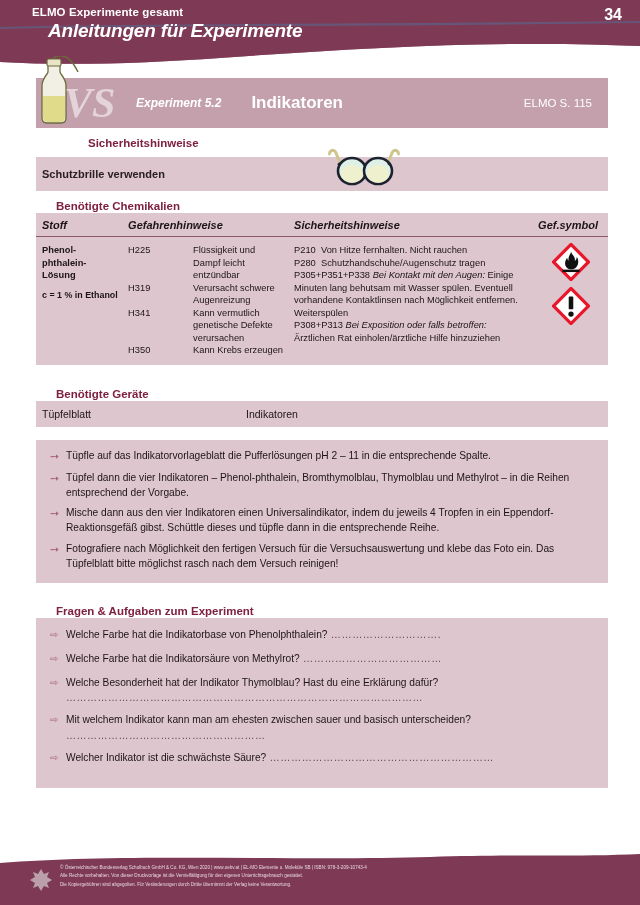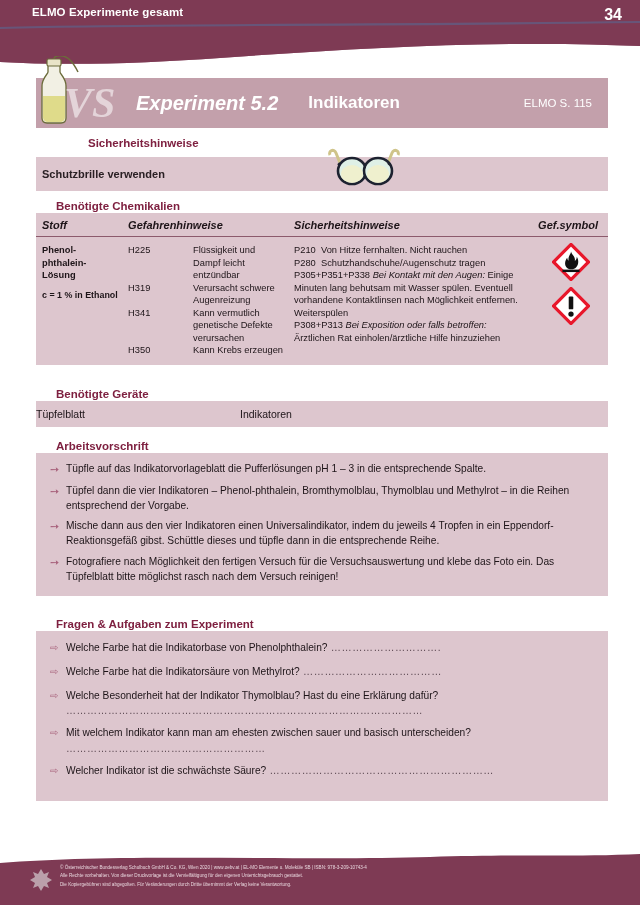--- a/index.html
+++ b/index.html
@@ -55,21 +55,21 @@
     font-family: "Liberation Serif", serif;
     line-height: 1;
     pointer-events: none;
   }
   .bottle-icon {
     position: absolute; left: -6px; top: -22px;
     width: 52px; height: 72px;
   }
   .exp-label {
     margin-left: 100px;
-    font-size: 20px; font-weight: bold; font-style: italic;
+    font-size: 12px; font-weight: bold; font-style: italic;
     color: #ffffff;
   }
   .exp-name {
     margin-left: 30px;
     font-size: 17px; font-weight: bold; color: #ffffff;
   }
   .exp-ref {
     position: absolute; right: 16px;
     font-size: 11.5px; color: #ffffff;
   }
@@ -141,21 +141,21 @@
 
   .symcol { width: 60px; text-align: center; padding-top: 6px !important; }
   .ghs { display: block; margin: 0 auto 6px auto; }
 
   .keine { font-size: 9.3px; color: #3a2a30; }
 
   
   .geraete-wrap { margin-top: 11px; }
   .geraete-panel { height: 26px; display: flex; align-items: center; }
   .geraete-item {
-    font-size: 10.5px; color: #1d1418; 
+    font-size: 10.5px; color: #1d1418; padding-left: 6px;
   }
   .geraete-item.second { position: absolute; left: 204px; }
 
   
   .arbeit-wrap { margin-top: 13px; }
   .arbeit-panel { padding: 9px 14px 11px 14px; }
   .bullet-row {
     display: flex;
     font-size: 10.2px; line-height: 1.45;
     color: #1d1418;
@@ -203,20 +203,21 @@
 </head>
 <body>
 
 <div class="header">
   <svg class="header-svg" width="640" height="72">
     <path d="M0,0 L640,0 L640,46 C500,40 360,48 220,58 C150,63 70,66 0,62 Z" fill="#7e3a54"></path>
     <path d="M0,28 C150,24 320,26 640,22" stroke="#2e9bd6" stroke-width="2.2" fill="none"></path>
     <path d="M0,0 L640,0 L640,46 C500,40 360,48 220,58 C150,63 70,66 0,62 Z" fill="#7e3a54" opacity="0.72"></path>
   </svg>
   <div class="header-brand">ELMO Experimente gesamt</div>
+  <div class="header-title">Anleitungen für Experimente</div>
   <div class="header-pageno">34</div>
 </div>
 
 <div class="page">
 
   <div class="exp-bar">
     <svg class="bottle-icon" viewBox="0 0 52 72">
       <path d="M18,6 L18,16 C18,18 12,22 12,30 L12,62 C12,65 14,67 17,67 L31,67 C34,67 36,65 36,62 L36,30 C36,22 30,18 30,16 L30,6 Z" fill="#f2f0e4" stroke="#6b6b3a" stroke-width="1.3"></path>
       <path d="M13,40 L35,40 L35,61 C35,64 33,66 30,66 L18,66 C15,66 13,64 13,61 Z" fill="#dcd77a" opacity="0.85"></path>
       <rect x="17" y="3" width="14" height="7" rx="1.5" fill="#e9e4c8" stroke="#6b6b3a" stroke-width="1.2"></rect>
@@ -329,25 +330,24 @@
 
   <div class="geraete-wrap">
     <div class="sec-head indent-sm">Benötigte Geräte</div>
     <div class="panel geraete-panel">
       <span class="geraete-item">Tüpfelblatt</span>
       <span class="geraete-item second">Indikatoren</span>
     </div>
   </div>
 
   <div class="arbeit-wrap">
-    <div class="sec-head indent-sm">Arbeitsvorschrift</div>
     <div class="panel arbeit-panel">
       <div class="bullet-row">
         <span class="arrow">➙</span>
-        <span class="bullet-text">Tüpfle auf das Indikatorvorlageblatt die Pufferlösungen pH 1 – 3 in die entsprechende Spalte.</span>
+        <span class="bullet-text">Tüpfle auf das Indikatorvorlageblatt die Pufferlösungen pH 2 – 11 in die entsprechende Spalte.</span>
       </div>
       <div class="bullet-row">
         <span class="arrow">➙</span>
         <span class="bullet-text">Tüpfel dann die vier Indikatoren – Phenol-phthalein, Bromthymolblau, Thymolblau und Methylrot – in die Reihen entsprechend der Vorgabe.</span>
       </div>
       <div class="bullet-row">
         <span class="arrow">➙</span>
         <span class="bullet-text">Mische dann aus den vier Indikatoren einen Universalindikator, indem du jeweils 4 Tropfen in ein Eppendorf-Reaktionsgefäß gibst. Schüttle dieses und tüpfle dann in die entsprechende Reihe.</span>
       </div>
       <div class="bullet-row">

